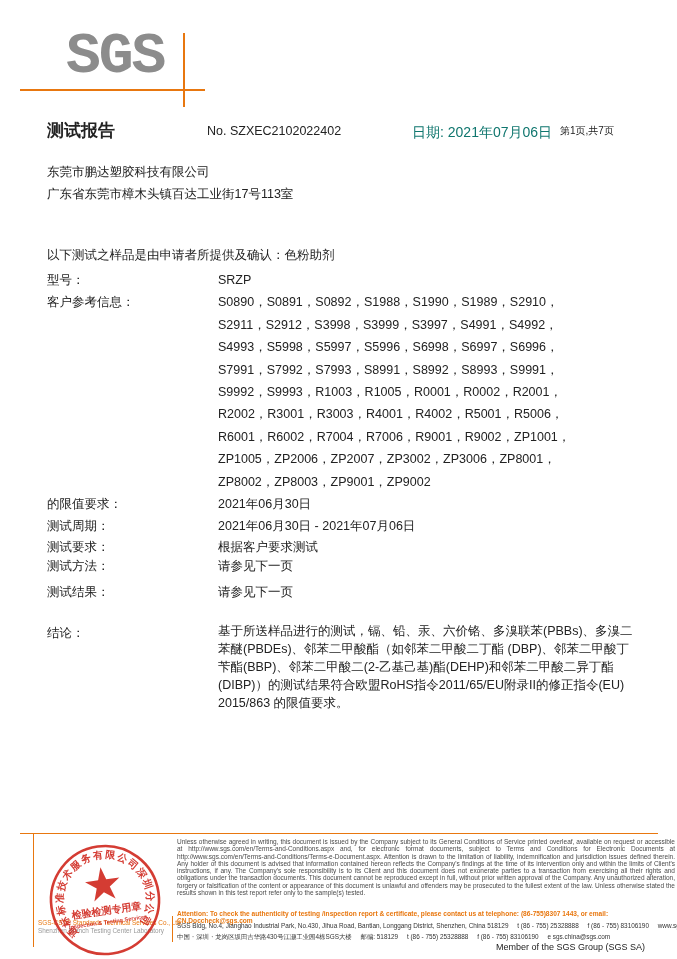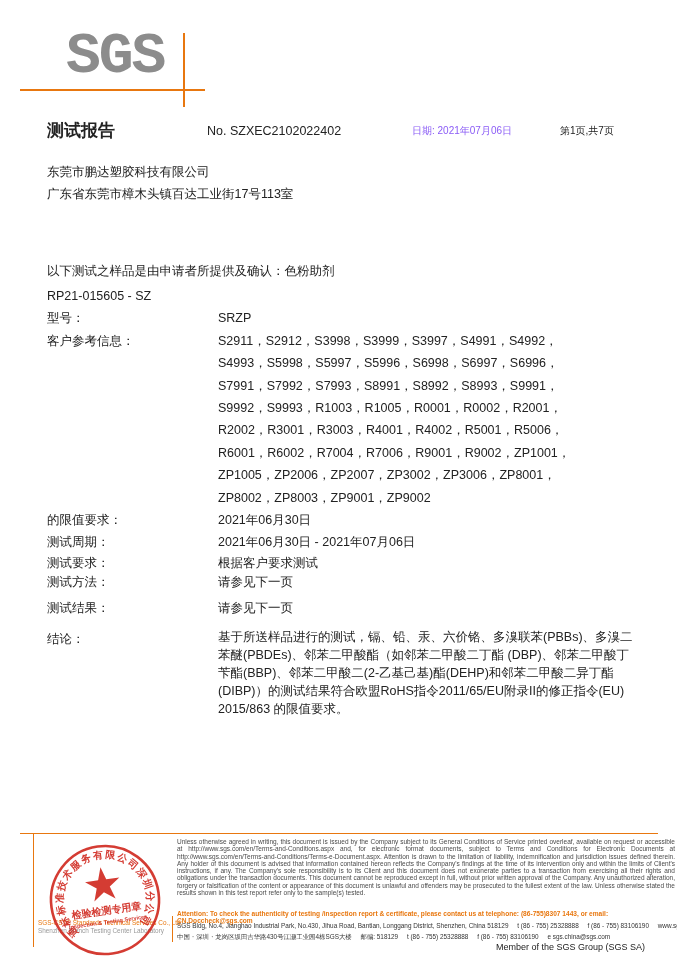--- a/index.html
+++ b/index.html
@@ -12,33 +12,33 @@
   .logo-text{
     position:absolute; left:66px; top:28px;
     font-size:58px; font-weight:bold; letter-spacing:-2px;
     color:#8c8c8c; line-height:58px;font-family:Liberation Mono, monospace;
   }
   .logo-hline{position:absolute; left:20px; top:89px; width:185px; height:2px; background:#e8770f;}
   .logo-vline{position:absolute; left:183px; top:33px; width:2px; height:74px; background:#e8770f;}
   
   .doc-title{position:absolute; left:47px; top:119px; font-size:17px; font-weight:bold; color:#222; margin:0;}
   .report-no{position:absolute; left:207px; top:124px; font-size:12.5px; color:#222;}
-  .report-date{position:absolute; left:412px; top:124px; font-size:10px; color:#8b5cf6;}
+  .report-date{position:absolute; left:412px; top:124px; font-size:14px; color:#0f766e;}
   .page-info{position:absolute; left:560px; top:124px; font-size:10px; color:#222;}
   
   .client{position:absolute; left:47px; top:161px; font-size:12.5px; line-height:22px; color:#222;}
   
-  .main{position:absolute; left:47px; top:260px; width:590px; font-size:12.5px; color:#222;}
+  .main{position:absolute; left:47px; top:244px; width:590px; font-size:12.5px; color:#222;}
   .intro{line-height:22px; margin-bottom:3px;}
   .row{display:flex; line-height:22.4px;}
   .row .lbl{width:171px; flex:none;}
   .row .val{flex:1;}
   .row.tight{line-height:19px;}
   .row.gap-top{margin-top:5px;}
-  .row.conclusion{margin-top:9px;}
+  .row.conclusion{margin-top:19px;}
   .row.conclusion .val{line-height:18px;}
   .codes div{line-height:22.4px;}
   
   .footer-rule{position:absolute; left:20px; top:833px; width:638px; height:1px; background:#e8770f;}
   .footer-vline-left{position:absolute; left:33px; top:833px; width:1px; height:114px; background:#e8770f;}
   .footer-vline-mid{position:absolute; left:172px; top:916px; width:1px; height:26px; background:#e8770f;}
   .disclaimer{
     position:absolute; left:177px; top:838px; width:498px;
     font-size:6.5px; line-height:7.3px; color:#4a4a4a; text-align:justify;
   }
@@ -74,31 +74,31 @@
 
   <div class="client">
     <div>东莞市鹏达塑胶科技有限公司</div>
     <div>广东省东莞市樟木头镇百达工业街17号113室</div>
   </div>
 
   <div class="main">
     <div class="intro">以下测试之样品是由申请者所提供及确认：色粉助剂</div>
 
     <div class="row">
-      <span class="val">RP21-015605 - SZ</span>
     </div>
 
     <div class="row">
       <span class="lbl">型号：</span>
       <span class="val">SRZP</span>
     </div>
 
     <div class="row">
       <span class="lbl">客户参考信息：</span>
       <span class="val codes">
+        <div>S0890，S0891，S0892，S1988，S1990，S1989，S2910，</div>
         <div>S2911，S2912，S3998，S3999，S3997，S4991，S4992，</div>
         <div>S4993，S5998，S5997，S5996，S6998，S6997，S6996，</div>
         <div>S7991，S7992，S7993，S8991，S8992，S8993，S9991，</div>
         <div>S9992，S9993，R1003，R1005，R0001，R0002，R2001，</div>
         <div>R2002，R3001，R3003，R4001，R4002，R5001，R5006，</div>
         <div>R6001，R6002，R7004，R7006，R9001，R9002，ZP1001，</div>
         <div>ZP1005，ZP2006，ZP2007，ZP3002，ZP3006，ZP8001，</div>
         <div>ZP8002，ZP8003，ZP9001，ZP9002</div>
       </span>
     </div>

